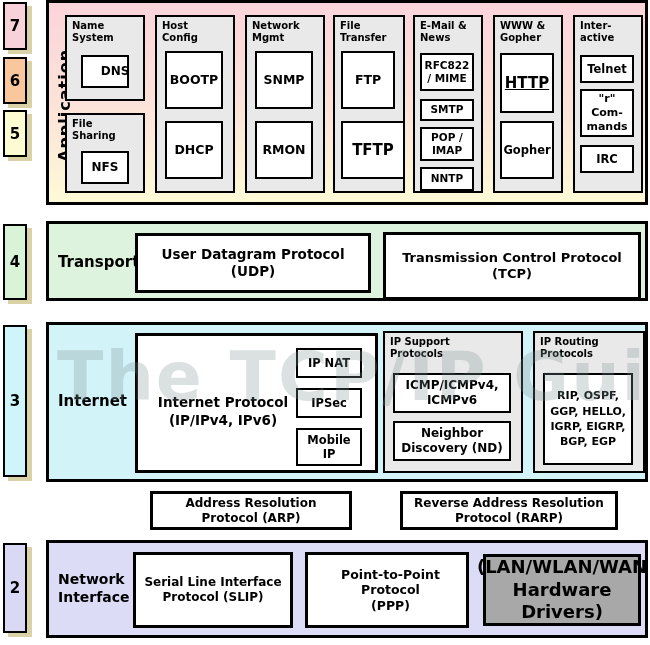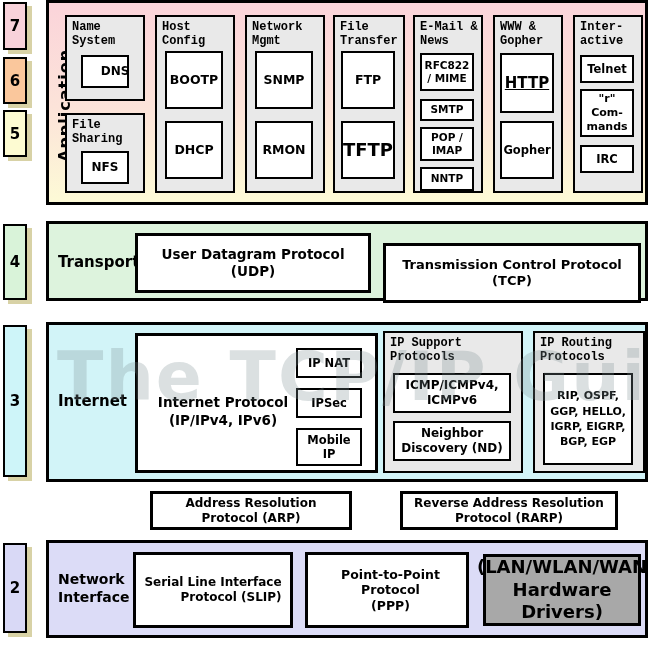--- a/index.html
+++ b/index.html
@@ -25,21 +25,21 @@
   .panel-internet{top:322px;height:160px;background:var(--internet);}
   .panel-network{top:540px;height:98px;background:var(--network);}
   .layer-label{position:absolute;font-size:15px;}
 
   .app-label{position:absolute;left:3px;top:26px;height:152px;width:24px;
              writing-mode:vertical-rl;transform:rotate(180deg);
              display:flex;align-items:center;justify-content:center;font-size:16px;letter-spacing:1px;}
 
   
   .group{position:absolute;background:var(--group);border:2px solid #000;box-sizing:border-box;}
-  .hdr{padding:3px 2px 0 5px;font-size:12px;line-height:1.2;white-space:pre-line;font-family:Liberation Mono, monospace;}
+  .hdr{padding:3px 2px 0 5px;font-size:10px;line-height:1.2;white-space:pre-line;}
 
   
   .pbox{position:absolute;background:#fff;border:2px solid #000;box-sizing:border-box;
         display:flex;align-items:center;justify-content:center;text-align:center;
         white-space:pre-line;line-height:1.25;font-size:12px;}
   .thick{border-width:3px;}
 
   
   .g-name{left:16px;top:12px;width:80px;height:86px;}
   .g-share{left:16px;top:110px;width:80px;height:80px;}
@@ -48,35 +48,35 @@
   .g-ftx{left:284px;top:12px;width:72px;height:178px;}
   .g-mail{left:364px;top:12px;width:70px;height:178px;}
   .g-www{left:444px;top:12px;width:70px;height:178px;}
   .g-inter{left:524px;top:12px;width:70px;height:178px;}
 
   .dns{left:14px;top:38px;width:48px;height:33px;padding-left:20px;}
   .nfs{left:14px;top:36px;width:48px;height:33px;}
   .bootp,.snmp{left:8px;top:34px;width:58px;height:58px;font-size:12.5px;}
   .dhcp,.rmon{left:8px;top:104px;width:58px;height:58px;font-size:12.5px;}
   .ftp{left:6px;top:34px;width:54px;height:58px;font-size:12.5px;}
-  .tftp{left:6px;top:104px;width:54px;height:58px;font-size:18px;}
+  .tftp{left:6px;top:104px;width:64px;height:58px;font-size:15px;}
   .rfc{left:5px;top:36px;width:54px;height:38px;font-size:10.5px;}
   .smtp{left:5px;top:82px;width:54px;height:22px;font-size:10.5px;}
   .pop{left:5px;top:110px;width:54px;height:34px;font-size:10.5px;}
   .nntp{left:5px;top:150px;width:54px;height:24px;font-size:10.5px;}
   .http{left:5px;top:36px;width:54px;height:60px;font-size:15px;text-decoration:underline;}
   .gopher{left:5px;top:104px;width:54px;height:58px;font-size:11.5px;}
   .telnet{left:5px;top:38px;width:54px;height:28px;font-size:11.5px;}
   .rcmd{left:5px;top:72px;width:54px;height:48px;font-size:11px;}
   .irc{left:5px;top:128px;width:54px;height:28px;font-size:11.5px;}
 
   
   .transport-label{left:9px;top:29px;}
   .udp{left:86px;top:9px;width:236px;height:60px;font-size:13.5px;}
-  .tcp{left:334px;top:19px;width:258px;height:60px;font-size:13px;}
+  .tcp{left:334px;top:8px;width:258px;height:68px;font-size:13px;}
 
   
   .internet-label{left:9px;top:67px;}
   .ipbox{left:86px;top:8px;width:243px;height:140px;}
   .ip-label{position:absolute;left:10px;top:58px;width:150px;text-align:center;
             white-space:pre-line;font-size:13.5px;line-height:1.3;}
   .ipnat{left:158px;top:12px;width:66px;height:30px;font-size:11.5px;}
   .ipsec{left:158px;top:52px;width:66px;height:30px;font-size:11.5px;}
   .mobip{left:158px;top:92px;width:66px;height:38px;font-size:11.5px;}
   .g-support{left:334px;top:6px;width:140px;height:142px;}
@@ -86,21 +86,21 @@
   .routing-box{left:8px;top:40px;width:90px;height:92px;font-size:11px;line-height:1.4;}
   .watermark{position:absolute;left:8px;top:12px;font-size:68px;letter-spacing:2px;
              color:rgba(125,142,146,0.28);white-space:nowrap;z-index:5;pointer-events:none;text-align:center;}
 
   
   .arp{left:150px;top:491px;width:202px;height:39px;font-size:12px;}
   .rarp{left:400px;top:491px;width:218px;height:39px;font-size:12px;}
 
   
   .network-label{left:9px;top:27px;font-size:14px;white-space:pre-line;line-height:1.3;}
-  .slip{left:84px;top:9px;width:160px;height:76px;font-size:12px;text-align:right;}
+  .slip{left:84px;top:9px;width:160px;height:76px;font-size:12px;}
   .ppp{left:256px;top:9px;width:164px;height:76px;font-size:12.5px;padding-left:7px;}
   .hw{left:434px;top:11px;width:158px;height:72px;background:var(--hw);font-size:18px;}
 </style>
 </head>
 <body>
 
 <div class="stage">
 
   <div class="badge b7">7</div>
   <div class="badge b6">6</div>

